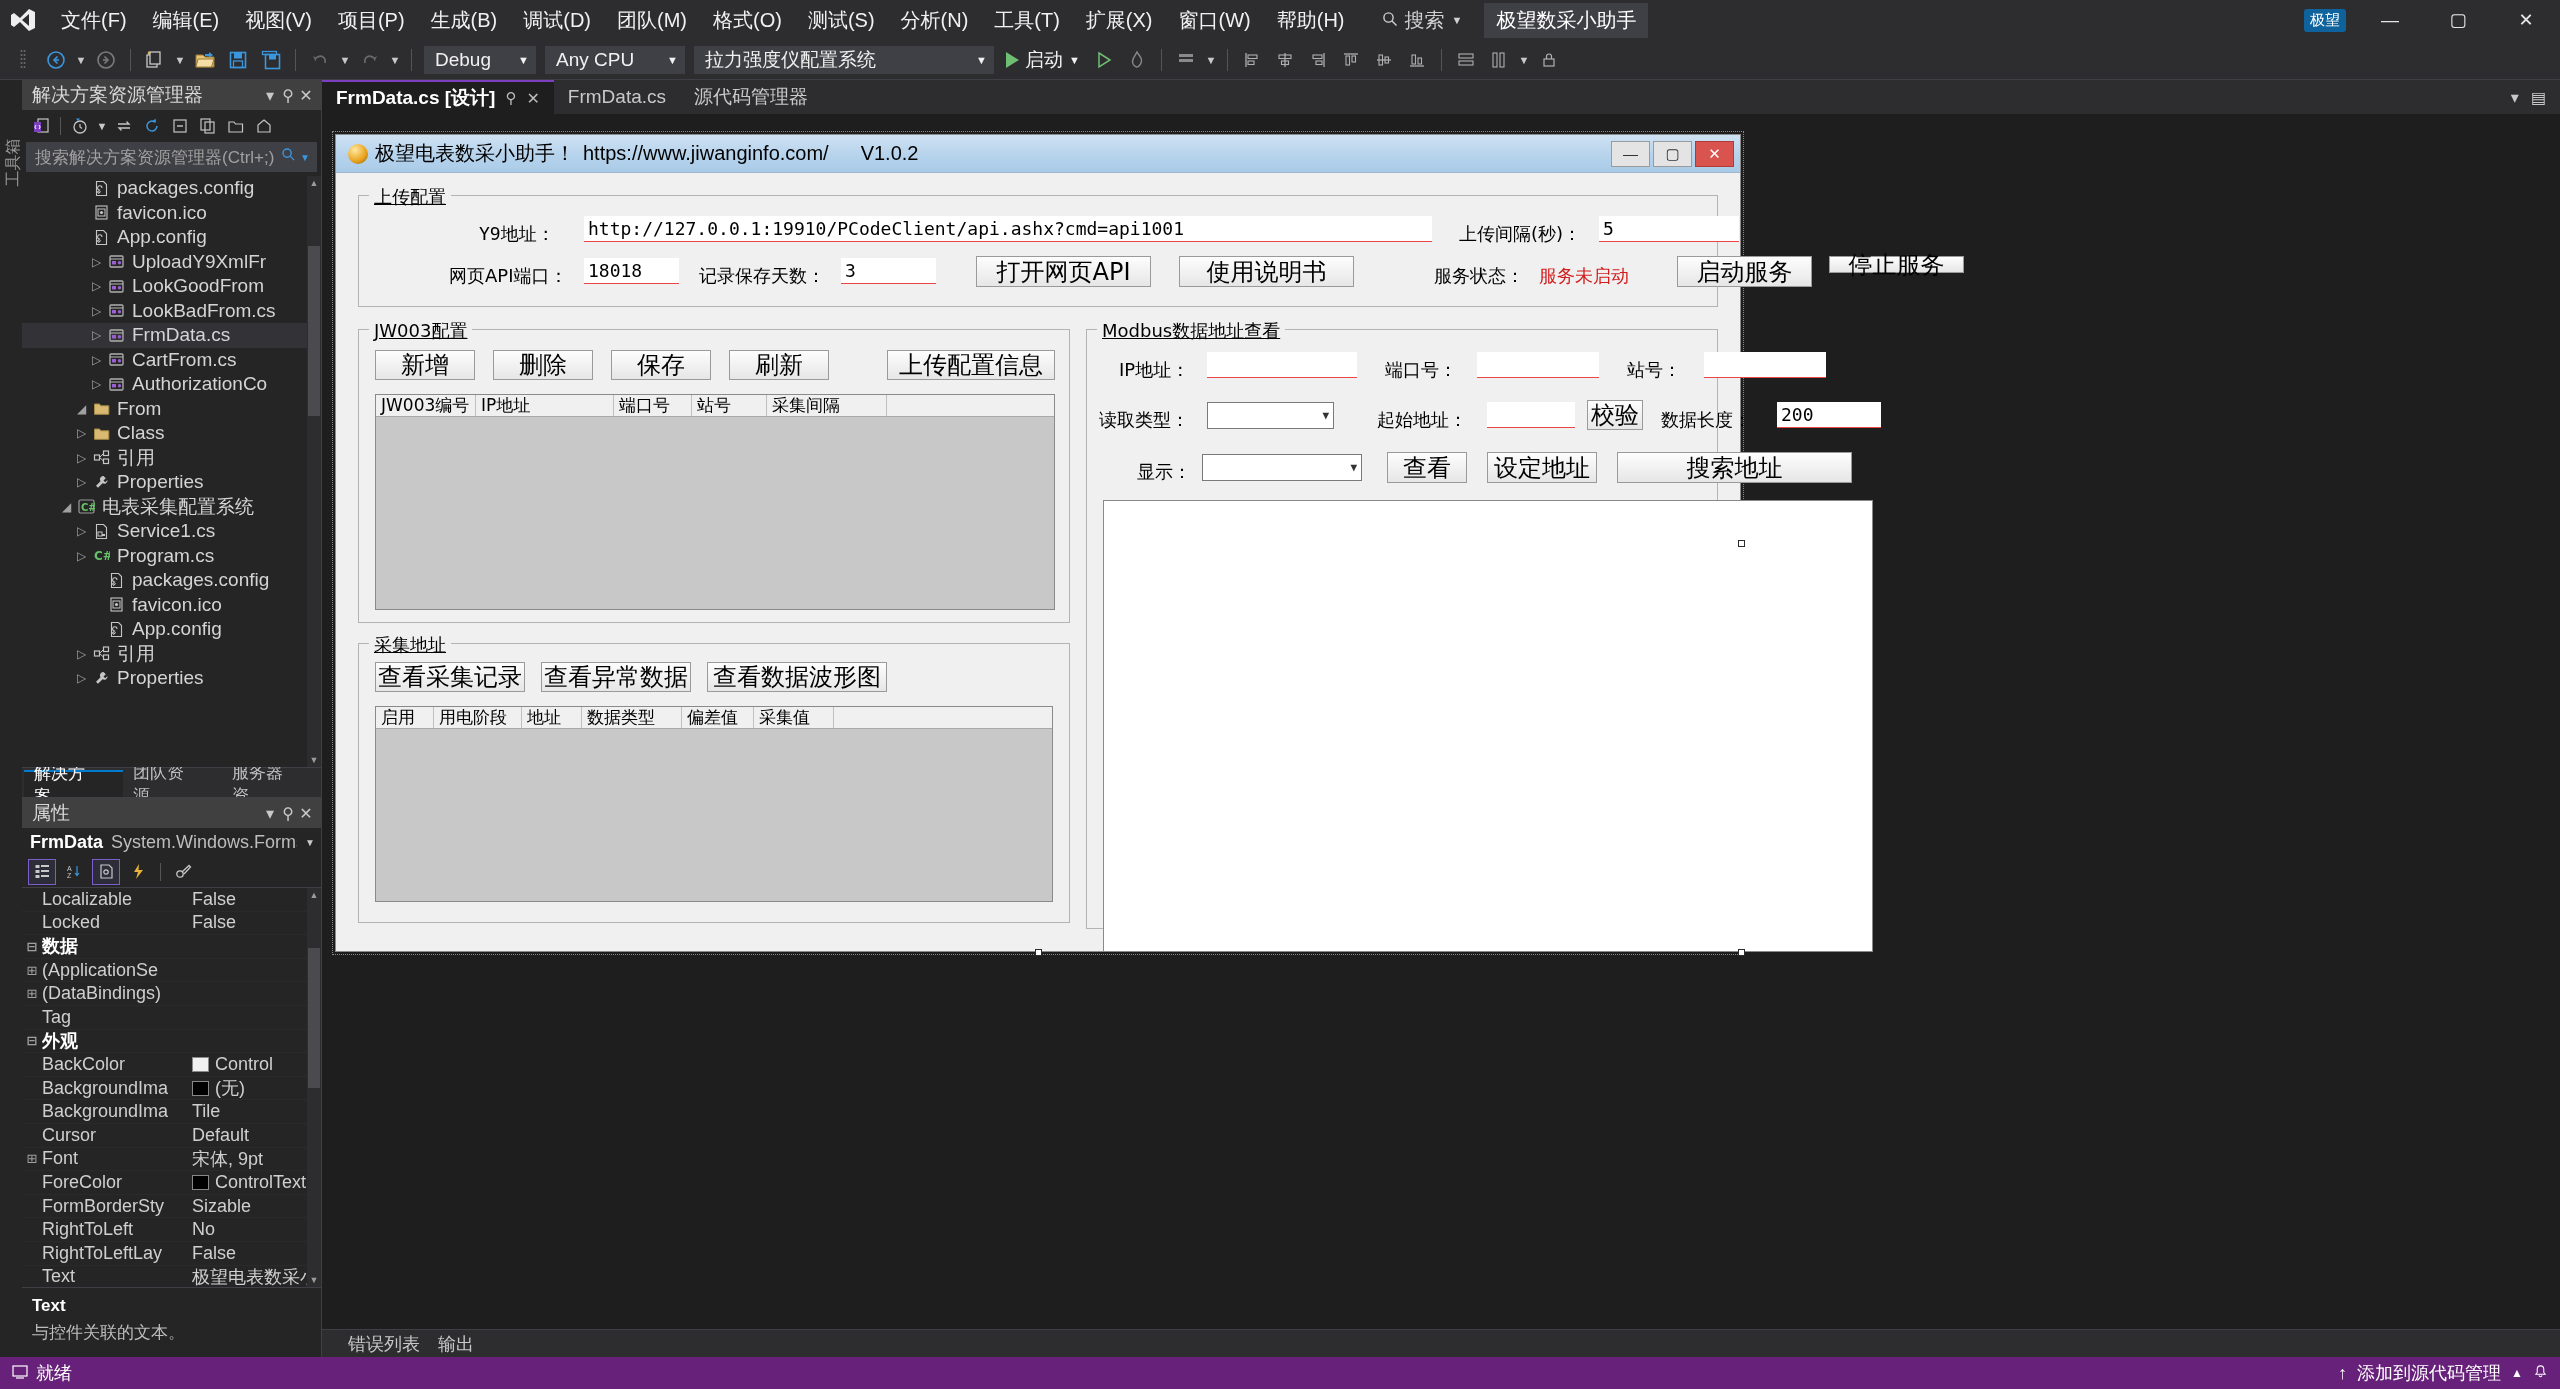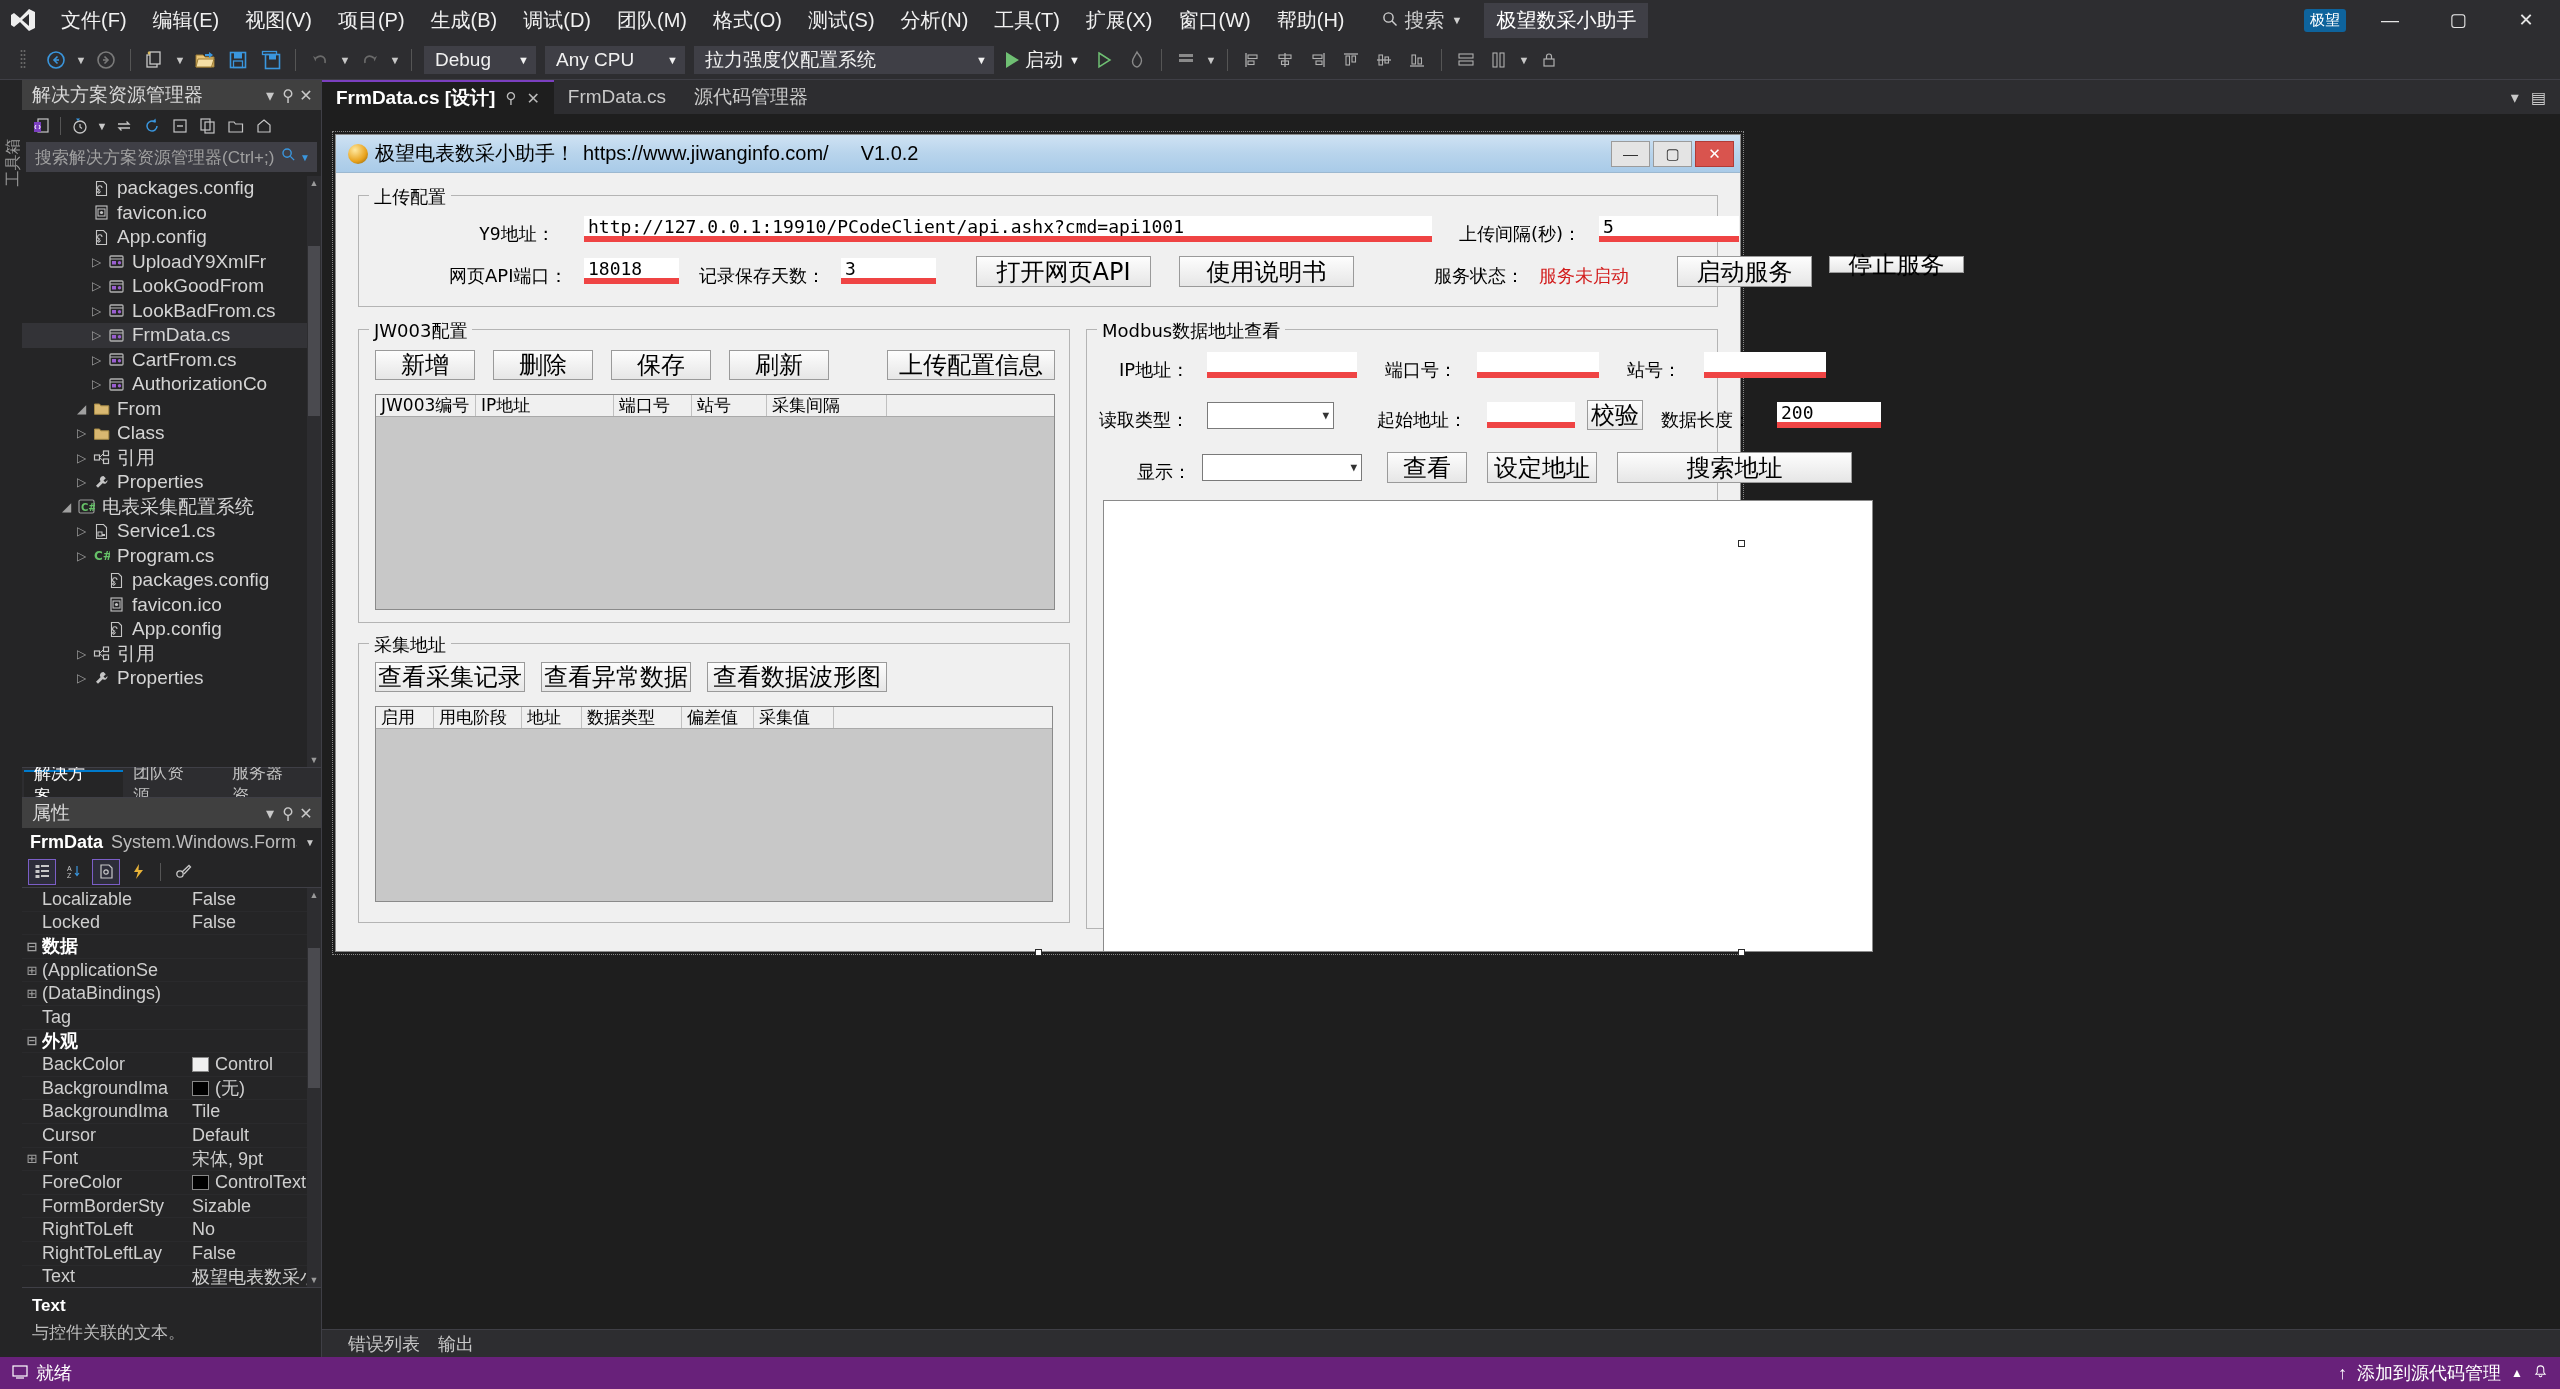--- a/index.html
+++ b/index.html
@@ -155,30 +155,30 @@
   .wf-title .btns { margin-left: auto; display: flex; gap: 3px; }
   .wf-btn { width: 39px; height: 26px; border: 1px solid #9b9b9b; background: #e4e4e4;
     display:flex;align-items:center;justify-content:center; font-size: 15px; color:#333;}
   .wf-btn.cl { background: #d9544e; border-color:#b03b36; color:#fff; }
 
   .wf-body { position: absolute; left:0; right:0; top: 38px; bottom: 0; background: #f0f0f0; }
 
   .gbox { position: absolute; border: 1px solid #b4b4b4; }
   .gbox > .legend {
     position: absolute; top: -11px; left: 10px; background: #f0f0f0; padding: 0 5px;
-    font-size: 18px; color: #000; font-family: "DejaVu Sans", sans-serif;
+    font-size: 18px; color: #000; font-family: "DejaVu Sans", sans-serif; text-decoration: underline;
   }
   .lbl { position: absolute; font-size: 18px; color: #000; white-space: nowrap; font-family:"DejaVu Sans Mono", monospace;}
   .lbl.cn { font-family: "DejaVu Sans", sans-serif; }
   .inp {
     position: absolute; background: #fff; border: 1px solid #7a7a7a; border-top-color:#9a9a9a;
     font-size: 18px; color: #000; display:flex; align-items:center; padding: 0 4px;
     font-family:"DejaVu Sans Mono", monospace; white-space: nowrap; overflow: hidden;
   }
-  .inp.flat { border: none; border-bottom: 6px solid #ef4444; background: #fff; }
+  .inp.flat { border: none; border-bottom: 1px solid #ef4444; background: #fff; }
   .btn {
     position: absolute; background: linear-gradient(180deg,#fdfdfd,#e6e6e6);
     border: 1px solid #9a9a9a; font-size: 24px; color: #000;
     display: flex; align-items: center; justify-content: center;
     font-family: "DejaVu Sans", sans-serif; white-space: nowrap;
   }
   .cmb {
     position: absolute; background: #fff; border: 1px solid #7a7a7a;
     display: flex; align-items: center; justify-content: flex-end; padding-right: 4px;
   }

